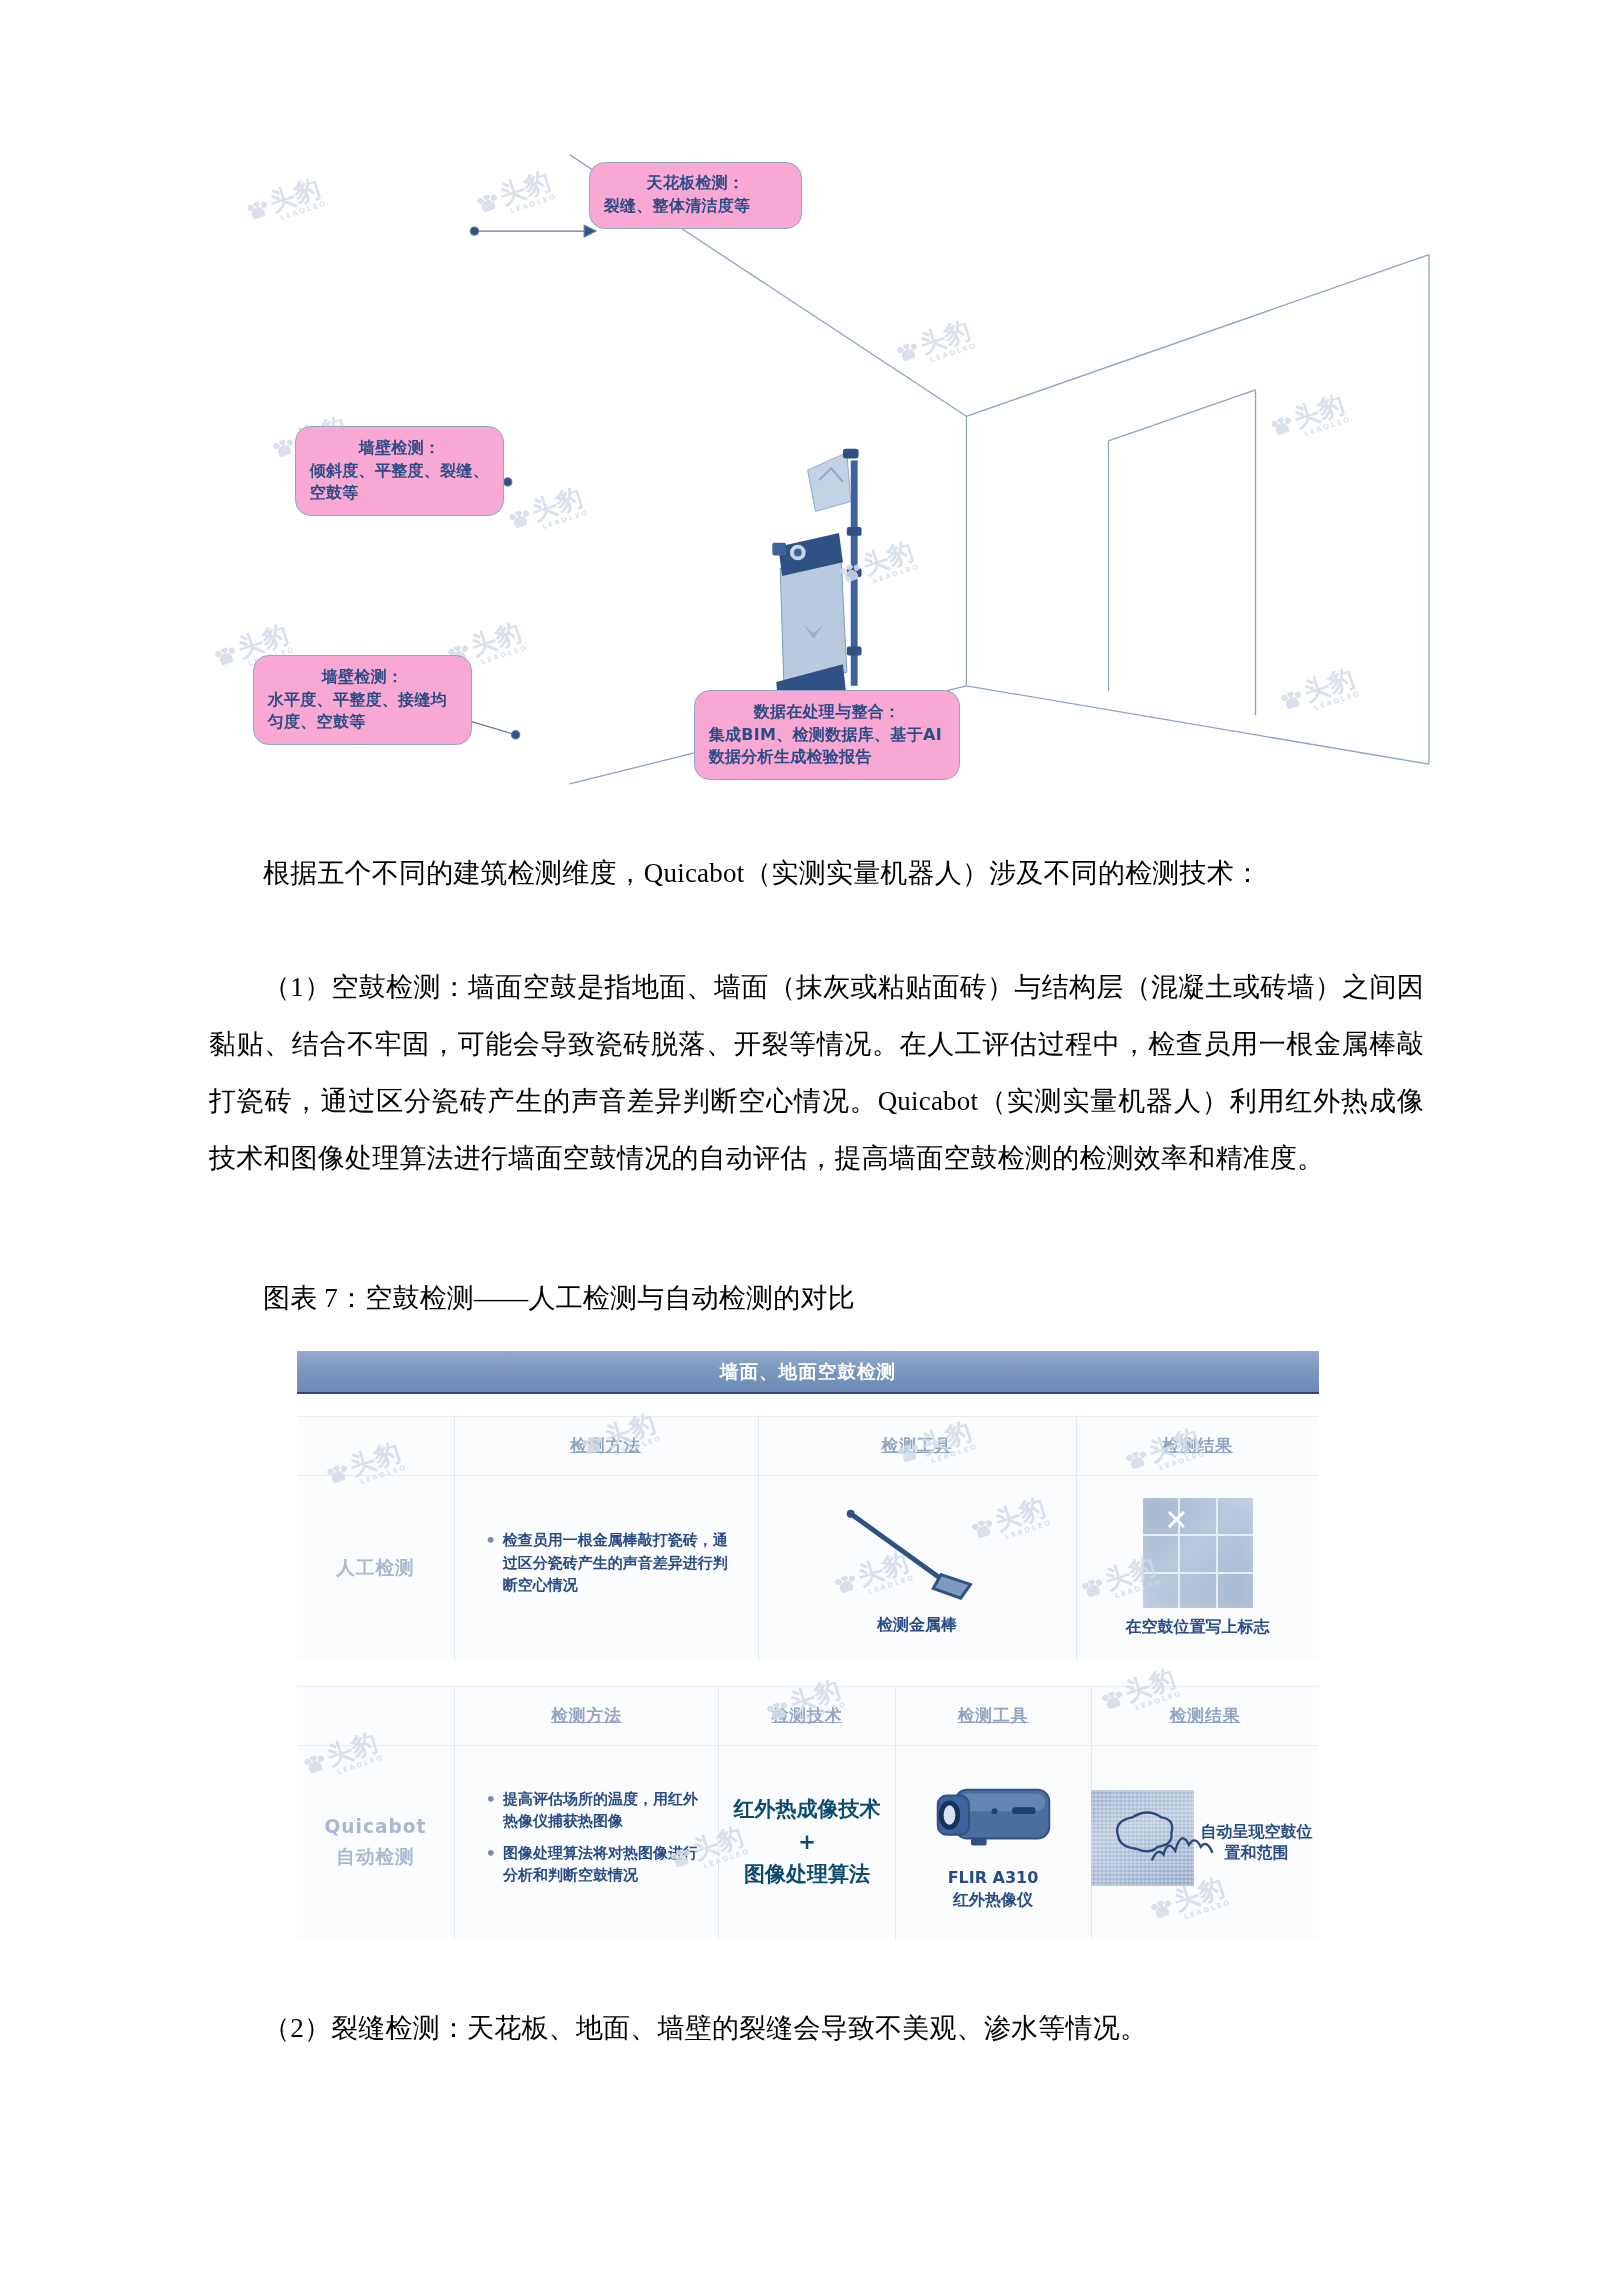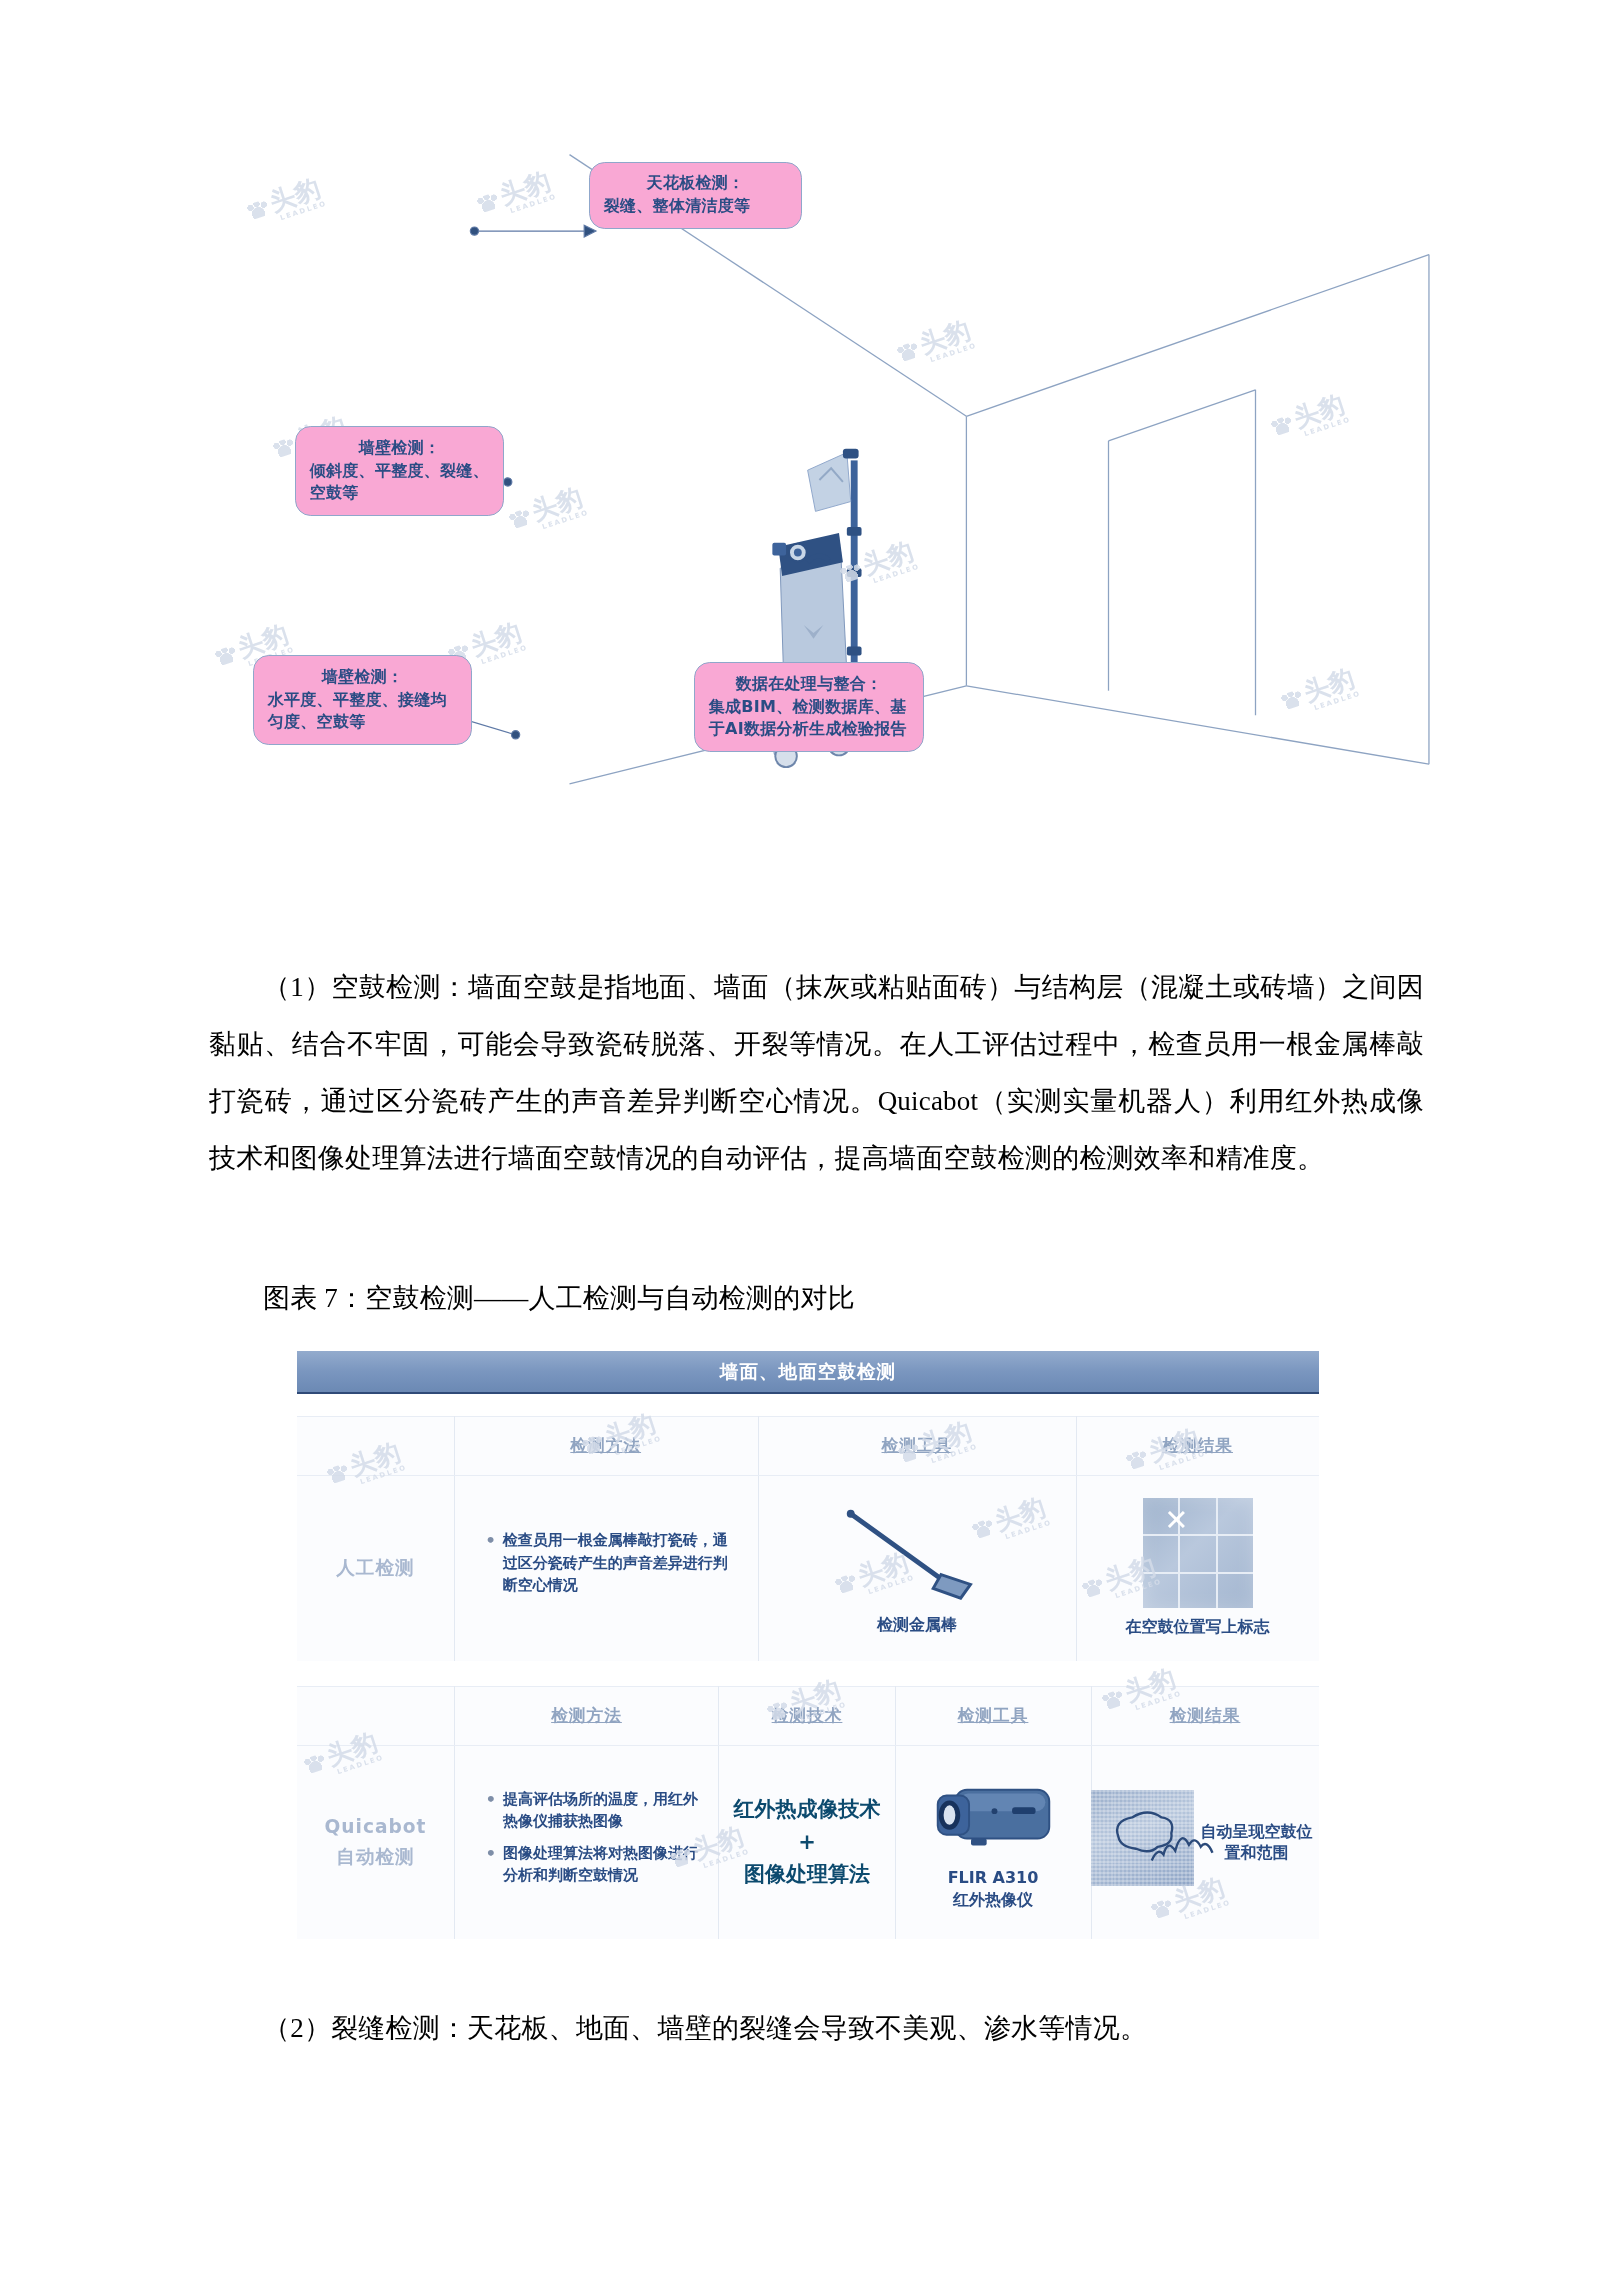--- a/index.html
+++ b/index.html
@@ -57,21 +57,21 @@
   .callout-ceiling {
     left: 397px; top: 24.5px; width: 213px;
   }
   .callout-wall1 {
     left: 103px; top: 289px; width: 209px;
   }
   .callout-wall2 {
     left: 61px; top: 518px; width: 219px;
   }
   .callout-data {
-    left: 502px; top: 525px; width: 230px;
+    left: 502px; top: 553px; width: 266px;
   }
 
   
   .wm {
     position: absolute;
     font-family: "DejaVu Sans", "Liberation Sans", sans-serif;
     color: #d4dce9;
     font-weight: bold;
     transform: rotate(-18deg);
     user-select: none;
@@ -357,20 +357,21 @@
       <span class="ttl">墙壁检测：</span>
       <span>水平度、平整度、接缝均匀度、空鼓等</span>
     </div>
 
     <div class="callout callout-data">
       <span class="ttl">数据在处理与整合：</span>
       <span>集成BIM、检测数据库、基于AI数据分析生成检验报告</span>
     </div>
   </div>
 
+  <div class="para indent" id="p-intro">根据五个不同的建筑检测维度，Quicabot（实测实量机器人）涉及不同的检测技术：</div>
   <div class="para indent" id="p-one">（1）空鼓检测：墙面空鼓是指地面、墙面（抹灰或粘贴面砖）与结构层（混凝土或砖墙）之间因黏贴、结合不牢固，可能会导致瓷砖脱落、开裂等情况。在人工评估过程中，检查员用一根金属棒敲打瓷砖，通过区分瓷砖产生的声音差异判断空心情况。Quicabot（实测实量机器人）利用红外热成像技术和图像处理算法进行墙面空鼓情况的自动评估，提高墙面空鼓检测的检测效率和精准度。</div>
   <div class="para indent" id="cap-7">图表 7：空鼓检测——人工检测与自动检测的对比</div>
   <div class="para indent" id="p-two">（2）裂缝检测：天花板、地面、墙壁的裂缝会导致不美观、渗水等情况。</div>
 
   <div class="fig-table">
 
     <div class="tbl-banner">墙面、地面空鼓检测</div>
 
     <div class="tbl-block r1">
       <div class="hline" style="top:0;"></div>

